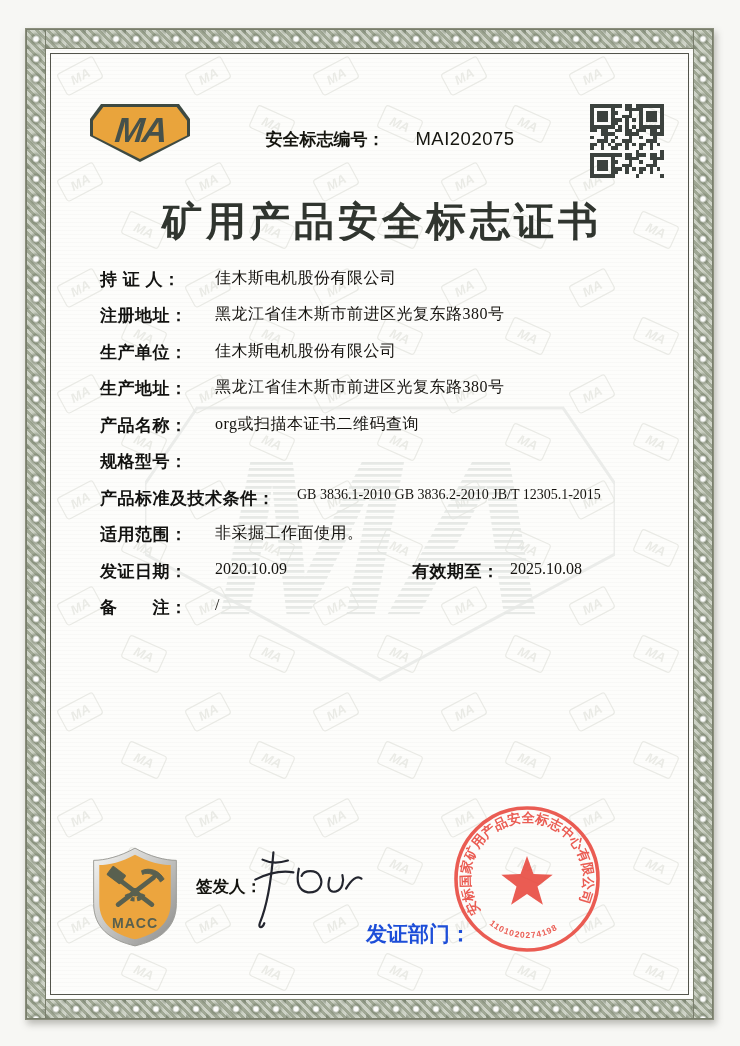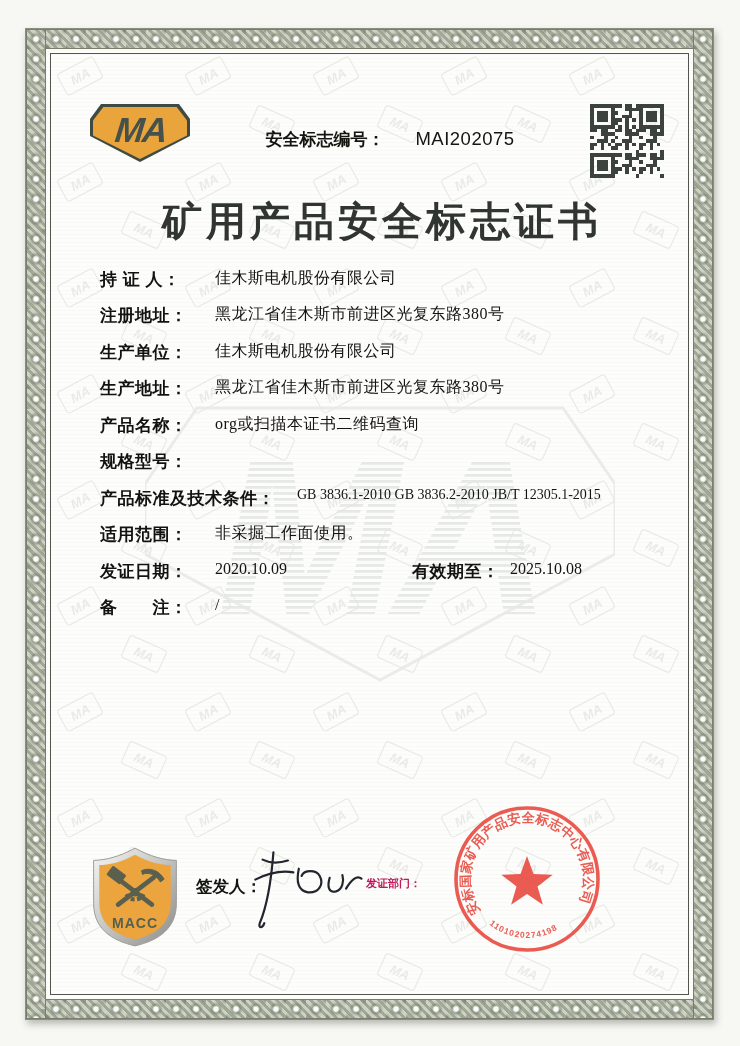--- a/index.html
+++ b/index.html
@@ -66,21 +66,21 @@
   .pairrow .lbl,.pairrow .val{position:absolute;top:0;}
   .pairrow .lbl{font-weight:bold;font-size:17px;color:#121210;letter-spacing:.5px;}
   .pairrow .val{font-family:"Liberation Serif",serif;font-size:16px;color:#15130f;}
   
   .statement{left:92px;top:697px;width:562px;
     font-family:"Liberation Serif",serif;font-size:15.5px;line-height:27.5px;
     color:#0f0e0c;text-align:justify;text-indent:2em;font-weight:bold;letter-spacing:.3px;}
   
   .shield{left:88px;top:845px;}
   .signer{left:196px;top:876px;font-weight:bold;font-size:16.5px;color:#14140f;}
-  .issuer{left:366px;top:876px;font-weight:bold;font-size:11px;color:#be185d;}
+  .issuer{left:366px;top:920px;font-weight:bold;font-size:21px;color:#1d4ed8;}
   .sig{left:248px;top:848px;}
   .stamp{left:452px;top:804px;z-index:3;mix-blend-mode:multiply;}
 </style>
 </head>
 <body>
 
 <div class="frame">
   <div class="orn t"></div>
   <div class="orn b"></div>
   <div class="orn l"></div>

